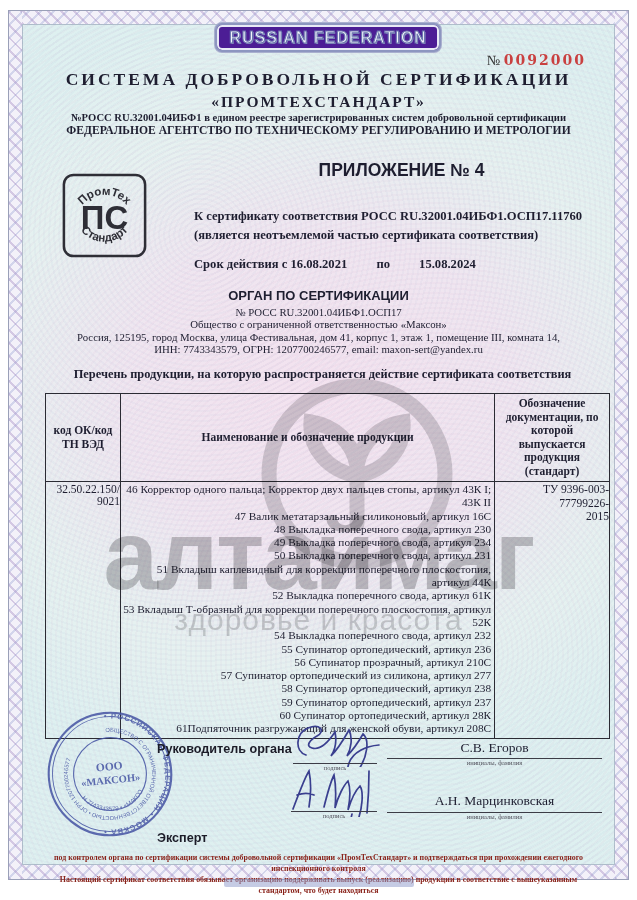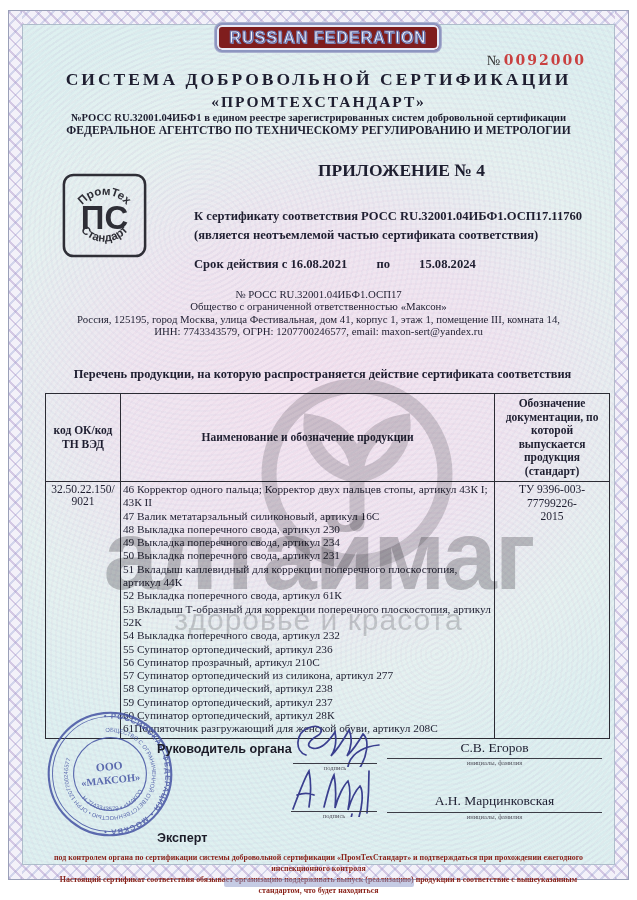--- a/index.html
+++ b/index.html
@@ -17,24 +17,24 @@
   
   .field { position:absolute; left:13px; top:13px; right:13px; bottom:14px;
     border:1px solid rgba(120,130,160,.45);
     background:
       repeating-radial-gradient(circle at 30% 25%, rgba(140,160,200,.06) 0 2px, rgba(0,0,0,0) 2px 5px),
       repeating-radial-gradient(circle at 70% 75%, rgba(200,140,185,.06) 0 2px, rgba(0,0,0,0) 2px 5px),
       radial-gradient(ellipse 78% 46% at 50% 44%, #f3e2ef 0%, #efe6f0 42%, #e6f1f0 72%, #def0f0 100%); }
   .abs { position:absolute; }
   .ctr { text-align:center; }
   .b { font-weight:bold; }
-  .sans { font-family:Liberation Serif, serif; }
+  .sans { font-family:Liberation Sans, sans-serif; }
   .ink { color:#1e1e30; }
 
-  .banner { left:206px; top:12px; width:226px; height:29px; background:#7f1d1d;
+  .banner { left:206px; top:12px; width:226px; height:29px; background:#4c1d95;
     border:2px solid #8d96c0; border-radius:7px; box-shadow:inset 0 0 0 2px #e8eaf6, 0 0 0 1px #aab0cf;
     display:flex; align-items:center; justify-content:center; }
   .banner span { font-family:"Liberation Sans", sans-serif; font-weight:bold; font-size:16px; letter-spacing:1px;
     color:#f3f4fb; -webkit-text-stroke:1.1px #6b76af; text-shadow:1px 1px 0 #8b94bf; }
 
   .serial { right:42px; top:41px; font-size:14px; color:#333; }
   .serial .num { font-family:"DejaVu Serif", serif; color:#c94040; letter-spacing:2px; font-weight:bold; }
 
   .t1 { left:21px; right:21px; top:58px; font-size:17.5px; letter-spacing:3px; }
   .t2 { left:21px; right:21px; top:82px; font-size:15.5px; letter-spacing:2px; }
@@ -48,21 +48,21 @@
   .validity { left:185px; top:246px; font-size:12.6px; }
   .validity .gap1 { } .validity .gap2 { margin-left:26px; } .validity .gap3 { margin-left:26px; }
 
   .org { left:21px; right:21px; top:277px; }
   .org .o-title { font-size:13px; margin-bottom:3px; }
   .org .o-line { font-size:10.8px; line-height:12.4px; }
 
   .list-head { left:21px; right:13px; top:356px; font-size:12.4px; }
 
   table.products { position:absolute; left:36px; top:382px; width:565px; border-collapse:collapse; }
-  table.products th, table.products td { border:1px solid #2b2b33; vertical-align:top; color:#1e1e30; }
+  table.products th, table.products td { border:1px solid #2b2b33; vertical-align:top; color:#1e1e30;text-align:right; }
   th.c1, td.c1 { width:75px; } th.c2, td.c2 { width:375px; } th.c3, td.c3 { width:115px; }
   table.products th { font-size:11.5px; line-height:13.5px; padding:3px 2px; text-align:center; vertical-align:middle; height:63px; }
   td.c1 { font-size:11.5px; text-align:center; padding-top:1px; }
   td.c2 { padding:1px 3px 2px 2px; height:253px;margin-top:31px; }
   td.c2 .item { font-size:11.3px; line-height:13.3px; }
   td.c3 { font-size:11.5px; text-align:center; padding-top:1px; line-height:13.5px; }
 
   .wm { pointer-events:none; mix-blend-mode:multiply; white-space:nowrap; font-family:"Liberation Sans", sans-serif; }
   .wm-brand { left:50%; transform:translateX(-50%); top:488px; font-size:98px; font-weight:bold; color:rgba(112,112,116,.40); letter-spacing:-2px; }
   .wm-tag { left:50%; transform:translateX(-50%); top:592px; font-size:30px; color:rgba(122,122,126,.34); letter-spacing:1px; }
@@ -129,20 +129,21 @@
   <div class="abs b ink cert-line1">К сертификату соответствия РОСС RU.32001.04ИБФ1.ОСП17.11760</div>
   <div class="abs b ink cert-line2">(является неотъемлемой частью сертификата соответствия)</div>
   <div class="abs b ink validity">
     <span>Срок действия с</span>
     <span class="gap1">16.08.2021</span>
     <span class="gap2">по</span>
     <span class="gap3">15.08.2024</span>
   </div>
 
   <div class="abs ctr org">
+    <div class="o-title b sans ink">ОРГАН ПО СЕРТИФИКАЦИИ</div>
     <div class="o-line ink">№ РОСС RU.32001.04ИБФ1.ОСП17</div>
     <div class="o-line ink">Общество с ограниченной ответственностью «Максон»</div>
     <div class="o-line ink">Россия, 125195, город Москва, улица Фестивальная, дом 41, корпус 1, этаж 1, помещение III, комната 14,</div>
     <div class="o-line ink">ИНН: 7743343579, ОГРН: 1207700246577, email: maxon-sert@yandex.ru</div>
   </div>
 
   <div class="abs ctr b ink list-head">Перечень продукции, на которую распространяется действие сертификата соответствия</div>
 
   <table class="products">
     <tbody>

